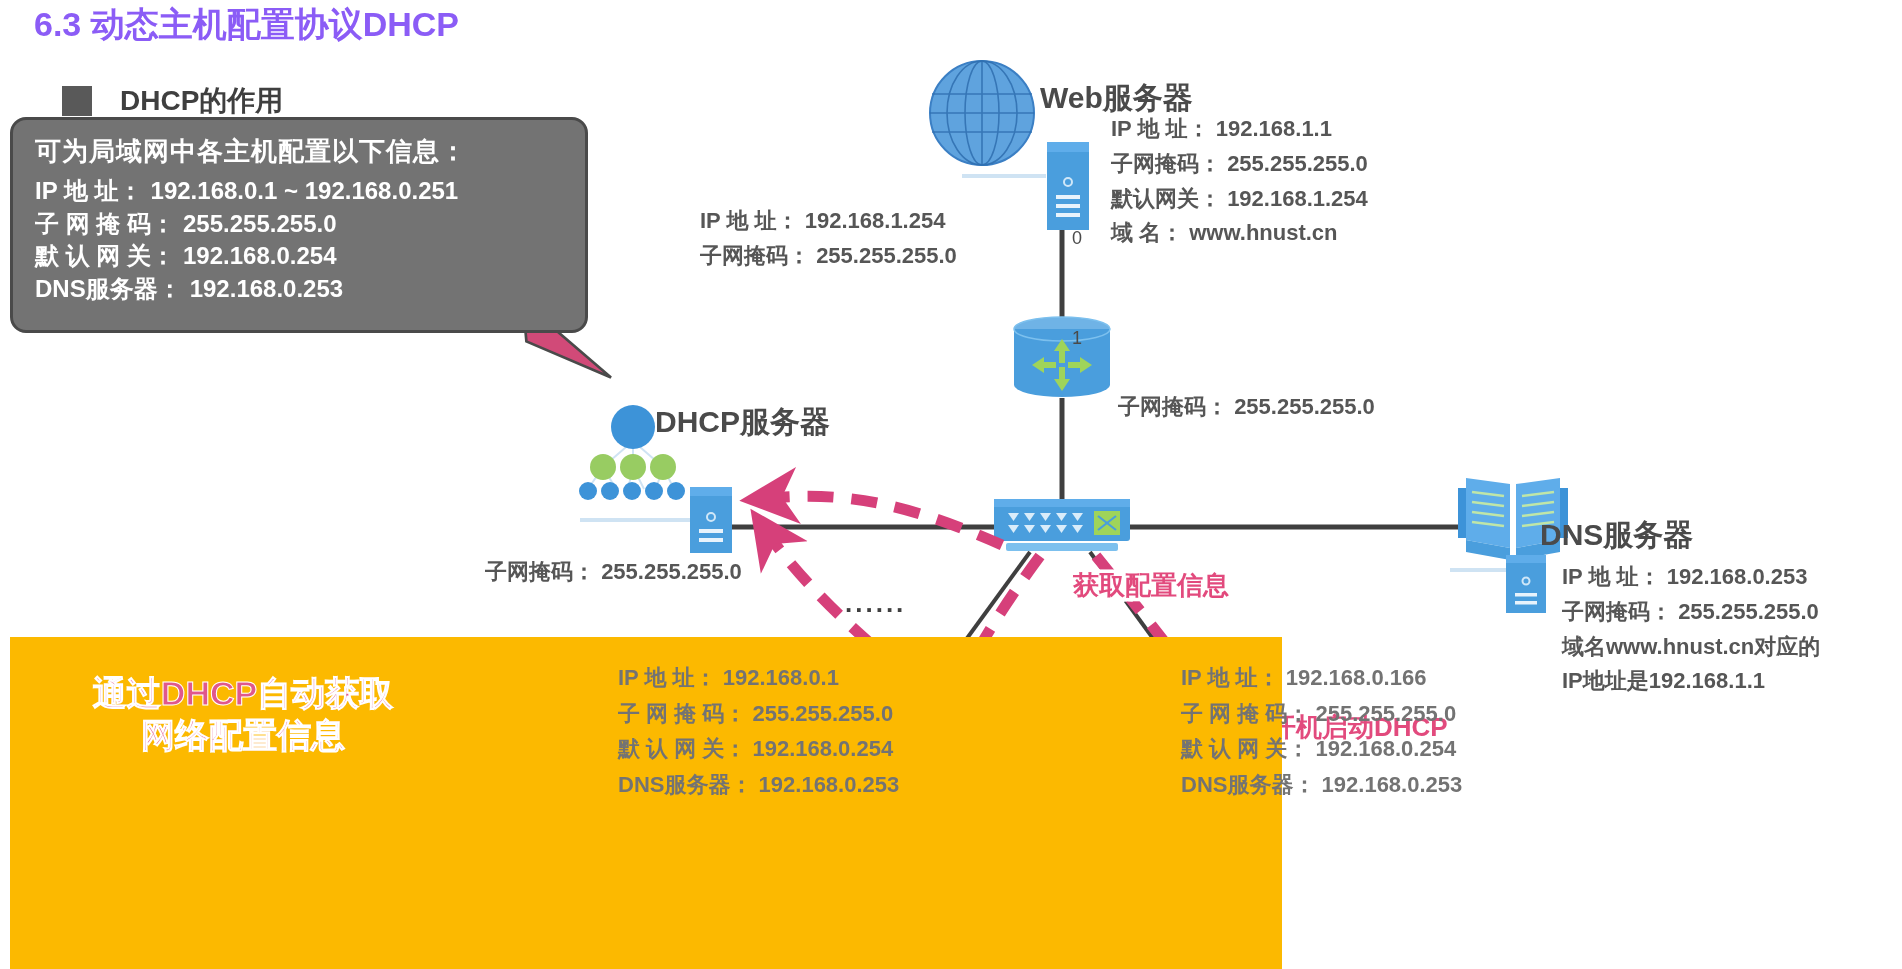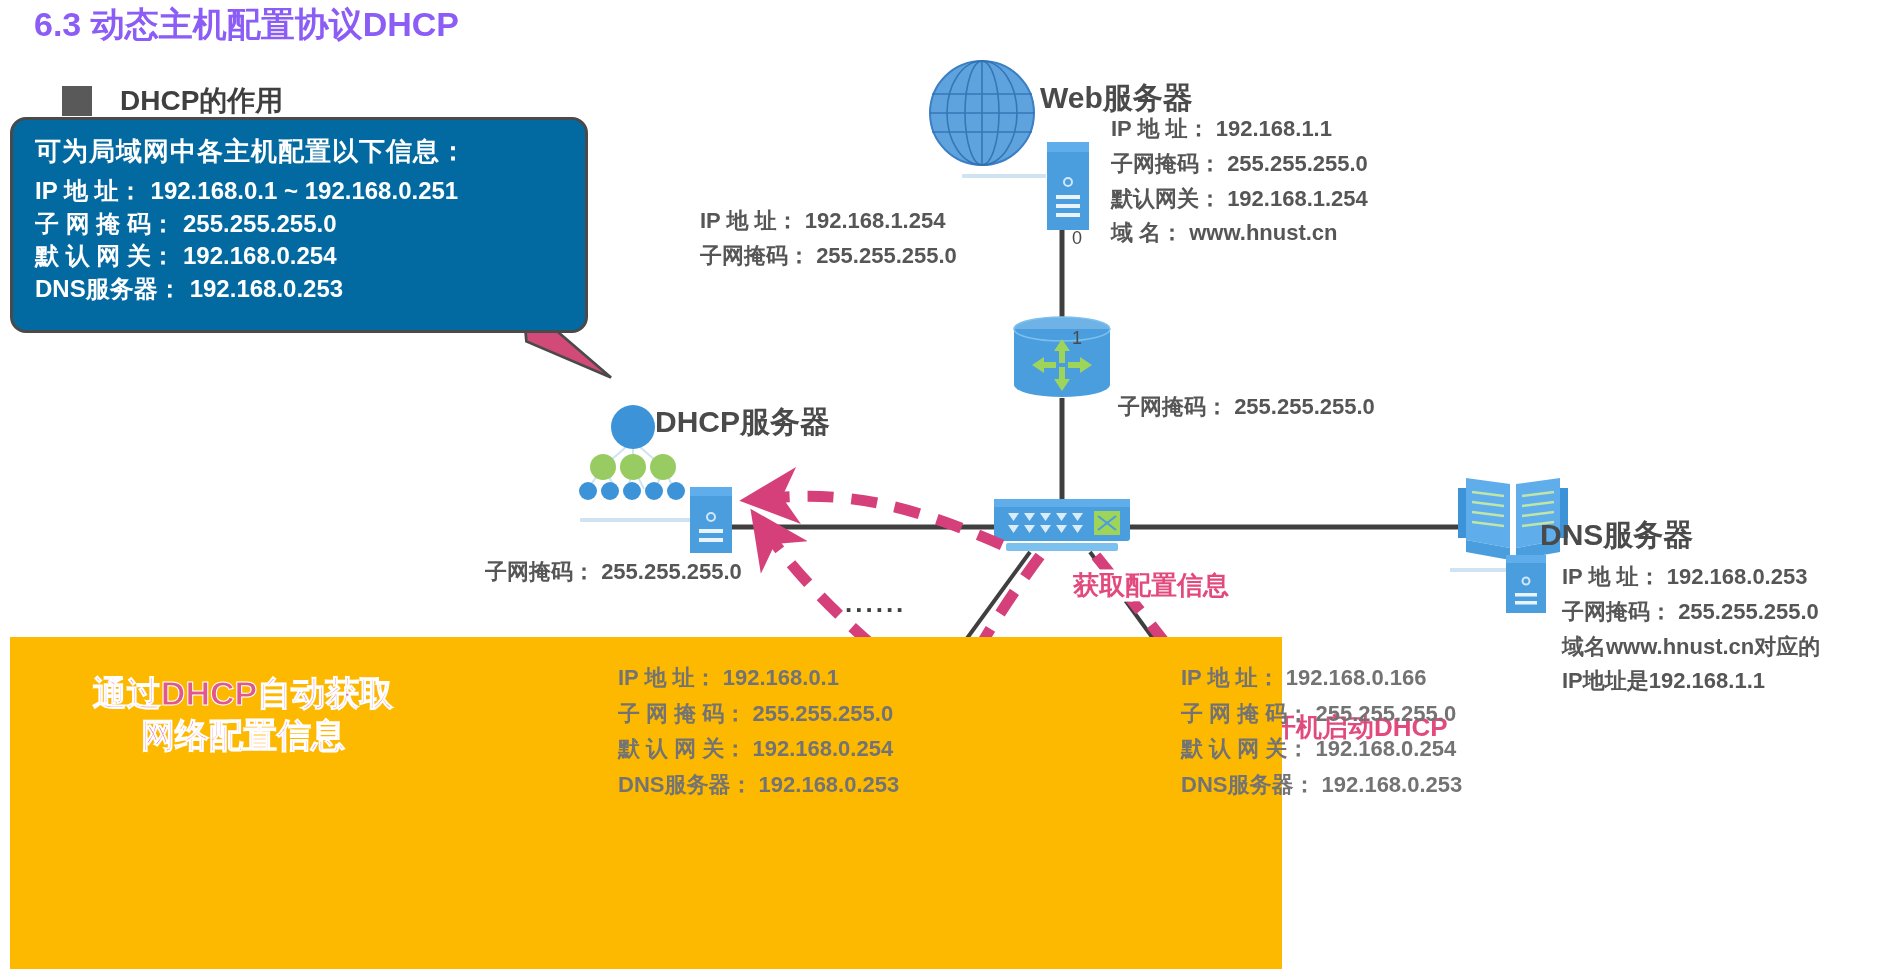--- a/index.html
+++ b/index.html
@@ -16,21 +16,21 @@
     font-size:34px;font-weight:bold;color:#8b5cf6;
     letter-spacing:0px;white-space:nowrap;
   }
   #subhead{left:62px;top:82px;display:flex;align-items:center;gap:28px;}
   #subhead .sq{width:30px;height:30px;background:#595959;display:block;}
   #subhead .tx{font-size:28px;font-weight:bold;color:#3f3f3f;white-space:nowrap;}
 
   
   #callout{
     left:10px;top:117px;width:578px;height:216px;
-    background:#0369a1;border:3px solid #4a4a4a;border-radius:16px;
+    background:#737373;border:3px solid #4a4a4a;border-radius:16px;
     box-sizing:border-box;padding:14px 22px 0 22px;
   }
   #callout .hdr{
     color:#ffffff;font-size:26px;font-weight:bold;white-space:nowrap;
     margin-bottom:6px;letter-spacing:1px;
   }
   #callout .row{
     color:#ffffff;font-size:24px;font-weight:bold;white-space:nowrap;
     line-height:1.36;display:flex;
   }

